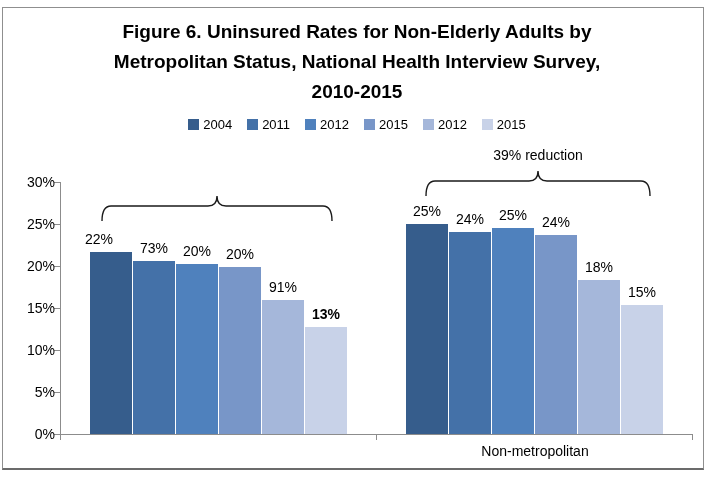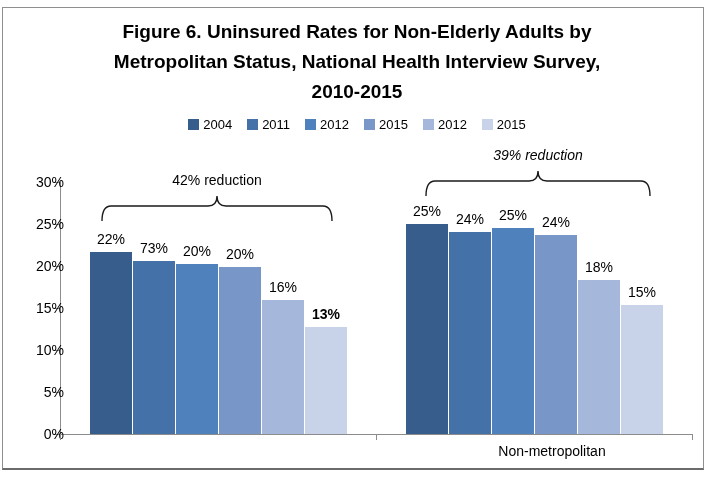--- a/index.html
+++ b/index.html
@@ -19,21 +19,21 @@
   .legend {
     position:absolute; top:114px; left:0; width:714px; height:20px;
     display:flex; justify-content:center; align-items:center; gap:15px;
     font-size:13px;
   }
   .legend-item { display:flex; align-items:center; gap:4px; }
   .legend-swatch { width:11px; height:11px; display:inline-block; }
   .axis-line { position:absolute; background:#8c8c8c; }
   .ytick { position:absolute; width:6px; height:1px; background:#8c8c8c; }
   .ytick-label {
-    position:absolute; left:20px; width:44px; text-align:right;
+    position:absolute; left:11px; width:44px; text-align:right;
     font-size:14px; height:16px; line-height:16px;
   }
   .xtick { position:absolute; width:1px; height:6px; background:#8c8c8c; }
   .bar { position:absolute; }
   .bar-label {
     position:absolute; width:46px; text-align:center; font-size:14px;
     height:17px; line-height:17px; white-space:nowrap;
   }
   .cat-label {
     position:absolute; text-align:center; font-size:14px; height:17px; line-height:17px;
@@ -97,43 +97,42 @@
     <div class="ytick" style="left: 54px; top: 266px;"></div>
     <div class="ytick-label" style="top: 258px;">20%</div>
     <div class="ytick" style="left: 54px; top: 224px;"></div>
     <div class="ytick-label" style="top: 216px;">25%</div>
     <div class="ytick" style="left: 54px; top: 182px;"></div>
     <div class="ytick-label" style="top: 174px;">30%</div>
     <div class="xtick" style="left: 60px; top: 434px;"></div>
     <div class="xtick" style="left: 376px; top: 434px;"></div>
     <div class="xtick" style="left: 692px; top: 434px;"></div>
     <div class="bar" style="left: 90px; top: 252px; width: 42px; height: 182px; background: rgb(54, 93, 140);"></div>
-    <div class="bar-label" style="left: 88px; top: 231px;">22%</div>
+    <div class="bar-label" style="left: 76px; top: 231px;">22%</div>
     <div class="bar" style="left: 133px; top: 261px; width: 42px; height: 173px; background: rgb(68, 113, 168);"></div>
     <div class="bar-label" style="left: 131px; top: 240px;">73%</div>
     <div class="bar" style="left: 176px; top: 264px; width: 42px; height: 170px; background: rgb(79, 129, 189);"></div>
     <div class="bar-label" style="left: 174px; top: 243px;">20%</div>
     <div class="bar" style="left: 219px; top: 267px; width: 42px; height: 167px; background: rgb(120, 150, 200);"></div>
     <div class="bar-label" style="left: 217px; top: 246px;">20%</div>
     <div class="bar" style="left: 262px; top: 300px; width: 42px; height: 134px; background: rgb(165, 183, 218);"></div>
-    <div class="bar-label" style="left: 260px; top: 279px;">16%</div>
+    <div class="bar-label" style="left: 260px; top: 279px;">91%</div>
     <div class="bar" style="left: 305px; top: 327px; width: 42px; height: 107px; background: rgb(200, 210, 232);"></div>
     <div class="bar-label" style="left: 303px; top: 306px; font-weight: bold;">13%</div>
     <div class="bar" style="left: 406px; top: 224px; width: 42px; height: 210px; background: rgb(54, 93, 140);"></div>
     <div class="bar-label" style="left: 404px; top: 203px;">25%</div>
     <div class="bar" style="left: 449px; top: 232px; width: 42px; height: 202px; background: rgb(68, 113, 168);"></div>
     <div class="bar-label" style="left: 447px; top: 211px;">24%</div>
     <div class="bar" style="left: 492px; top: 228px; width: 42px; height: 206px; background: rgb(79, 129, 189);"></div>
     <div class="bar-label" style="left: 490px; top: 207px;">25%</div>
     <div class="bar" style="left: 535px; top: 235px; width: 42px; height: 199px; background: rgb(120, 150, 200);"></div>
     <div class="bar-label" style="left: 533px; top: 214px;">24%</div>
     <div class="bar" style="left: 578px; top: 280px; width: 42px; height: 154px; background: rgb(165, 183, 218);"></div>
     <div class="bar-label" style="left: 576px; top: 259px;">18%</div>
     <div class="bar" style="left: 621px; top: 305px; width: 42px; height: 129px; background: rgb(200, 210, 232);"></div>
     <div class="bar-label" style="left: 619px; top: 284px;">15%</div>
-    <div class="cat-label" style="left: 462px; top: 443px; width: 180px;">Non-metropolitan</div>
+    <div class="cat-label" style="left: 445px; top: 443px; width: 180px;">Non-metropolitan</div>
     <svg width="714" height="480" class="brace-svg">
       <path d="M 102 221 Q 102 206 111 206 L 208 206 Q 217 206 217 196 Q 217 206 226 206 L 323 206 Q 332 206 332 221" fill="none" stroke="#1a1a1a" stroke-width="1.4"></path>
       <path d="M 426 196 Q 426 181 435 181 L 529 181 Q 538 181 538 171 Q 538 181 547 181 L 641 181 Q 650 181 650 196" fill="none" stroke="#1a1a1a" stroke-width="1.4"></path>
     </svg>
-    <div class="annotation" style="left: 147px; top: 171px;">42% reduction</div>
-    <div class="annotation" style="left: 468px; top: 146px; font-style: italic;">39% reduction</div>
+    <div class="annotation" style="left: 468px; top: 146px;">39% reduction</div>
   </div>
 
 </body></html>

